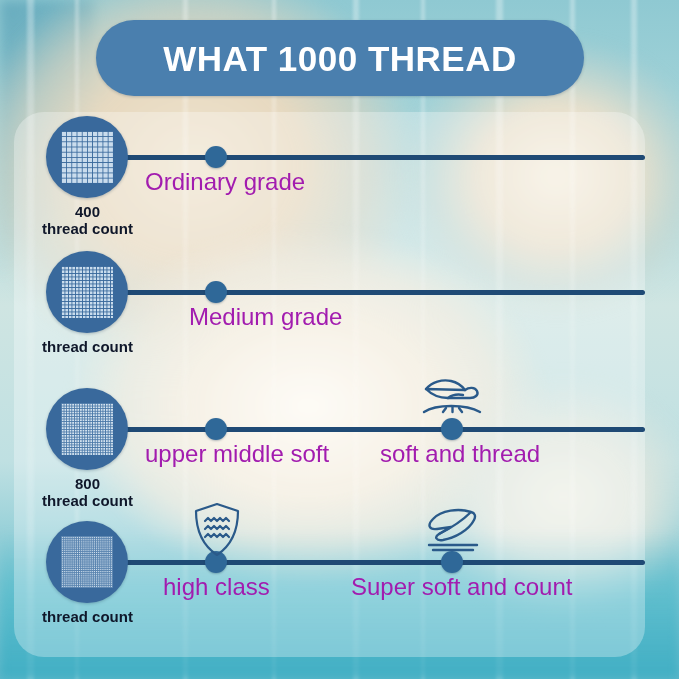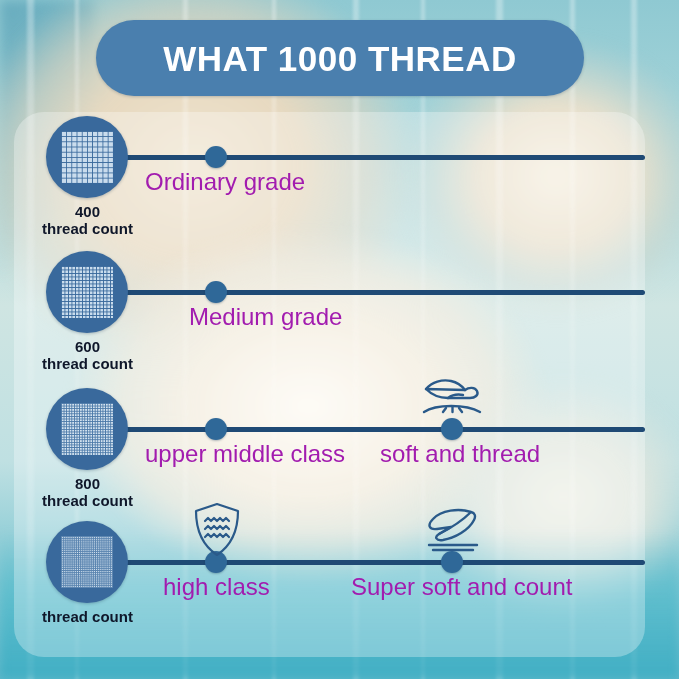--- a/index.html
+++ b/index.html
@@ -168,38 +168,37 @@
   <div class="grade" style="left:145px;">Ordinary grade</div>
 </div>
 
 <div class="row" id="row-600">
   <div class="track"></div>
   <div class="dot" style="left:216px;"></div>
   <div class="badge">
     <div class="mesh m600"></div>
   </div>
   <div class="count-label">
-    <span class="cnum">600</span>
     <span class="ctxt">thread count</span>
   </div>
   <div class="grade" style="left:145px;margin-left:44px;">Medium grade</div>
 </div>
 
 <div class="row" id="row-800">
   <div class="track"></div>
   <div class="dot" style="left:216px;"></div>
   <div class="dot" style="left:452px;"></div>
   <div class="badge">
     <div class="mesh m800"></div>
   </div>
   <div class="count-label">
     <span class="cnum">800</span>
     <span class="ctxt">thread count</span>
   </div>
-  <div class="grade" style="left:145px;">upper middle class</div>
+  <div class="grade" style="left:145px;">upper middle soft</div>
   <div class="grade" style="left:380px;">soft and thread</div>
 
   <div class="icon-above" style="left:418px;">
     <svg width="70" height="50" viewBox="0 0 70 50" fill="none" stroke="#2a5a8a" stroke-width="2.4" stroke-linecap="round" stroke-linejoin="round">
       <path d="M8 16 C14 9, 24 6, 33 8 C40 9.5, 44 13, 47 17"></path>
       <path d="M47 17 C51 14, 57 14, 59 18 C61 22, 57 25, 52 25 L30 25 C22 25, 14 22, 8 16 Z"></path>
       <path d="M30 25 C34 22, 40 21, 45 22"></path>
       <path d="M6 39 C18 31, 48 31, 62 39"></path>
       <path d="M28 35 L25 39"></path>
       <path d="M34.5 34 L34.5 39"></path>

